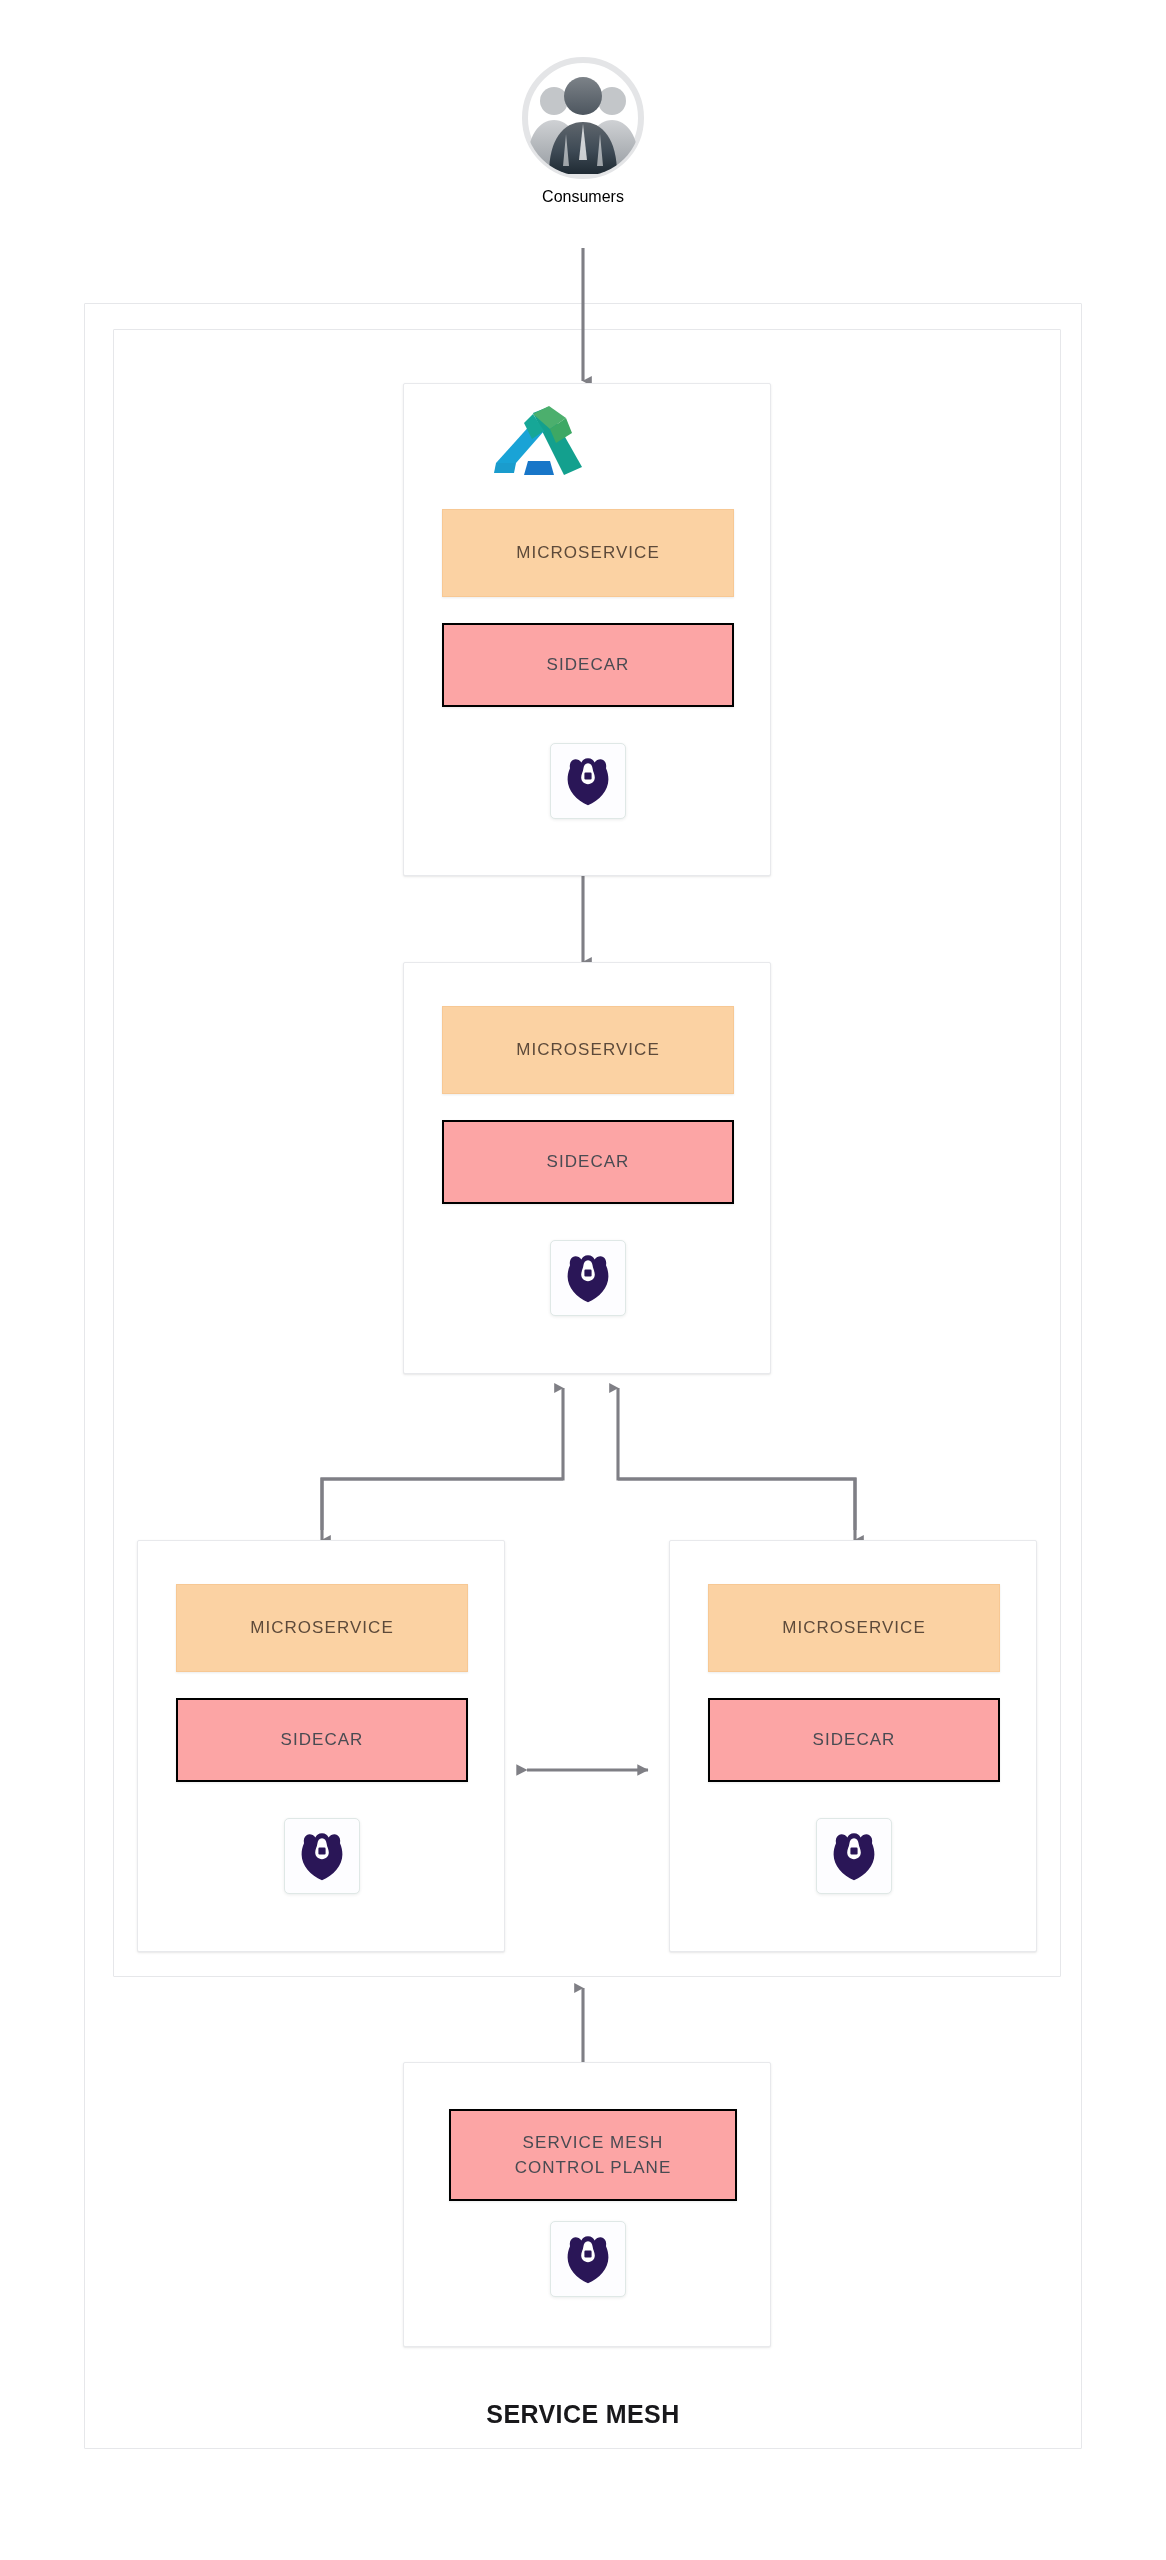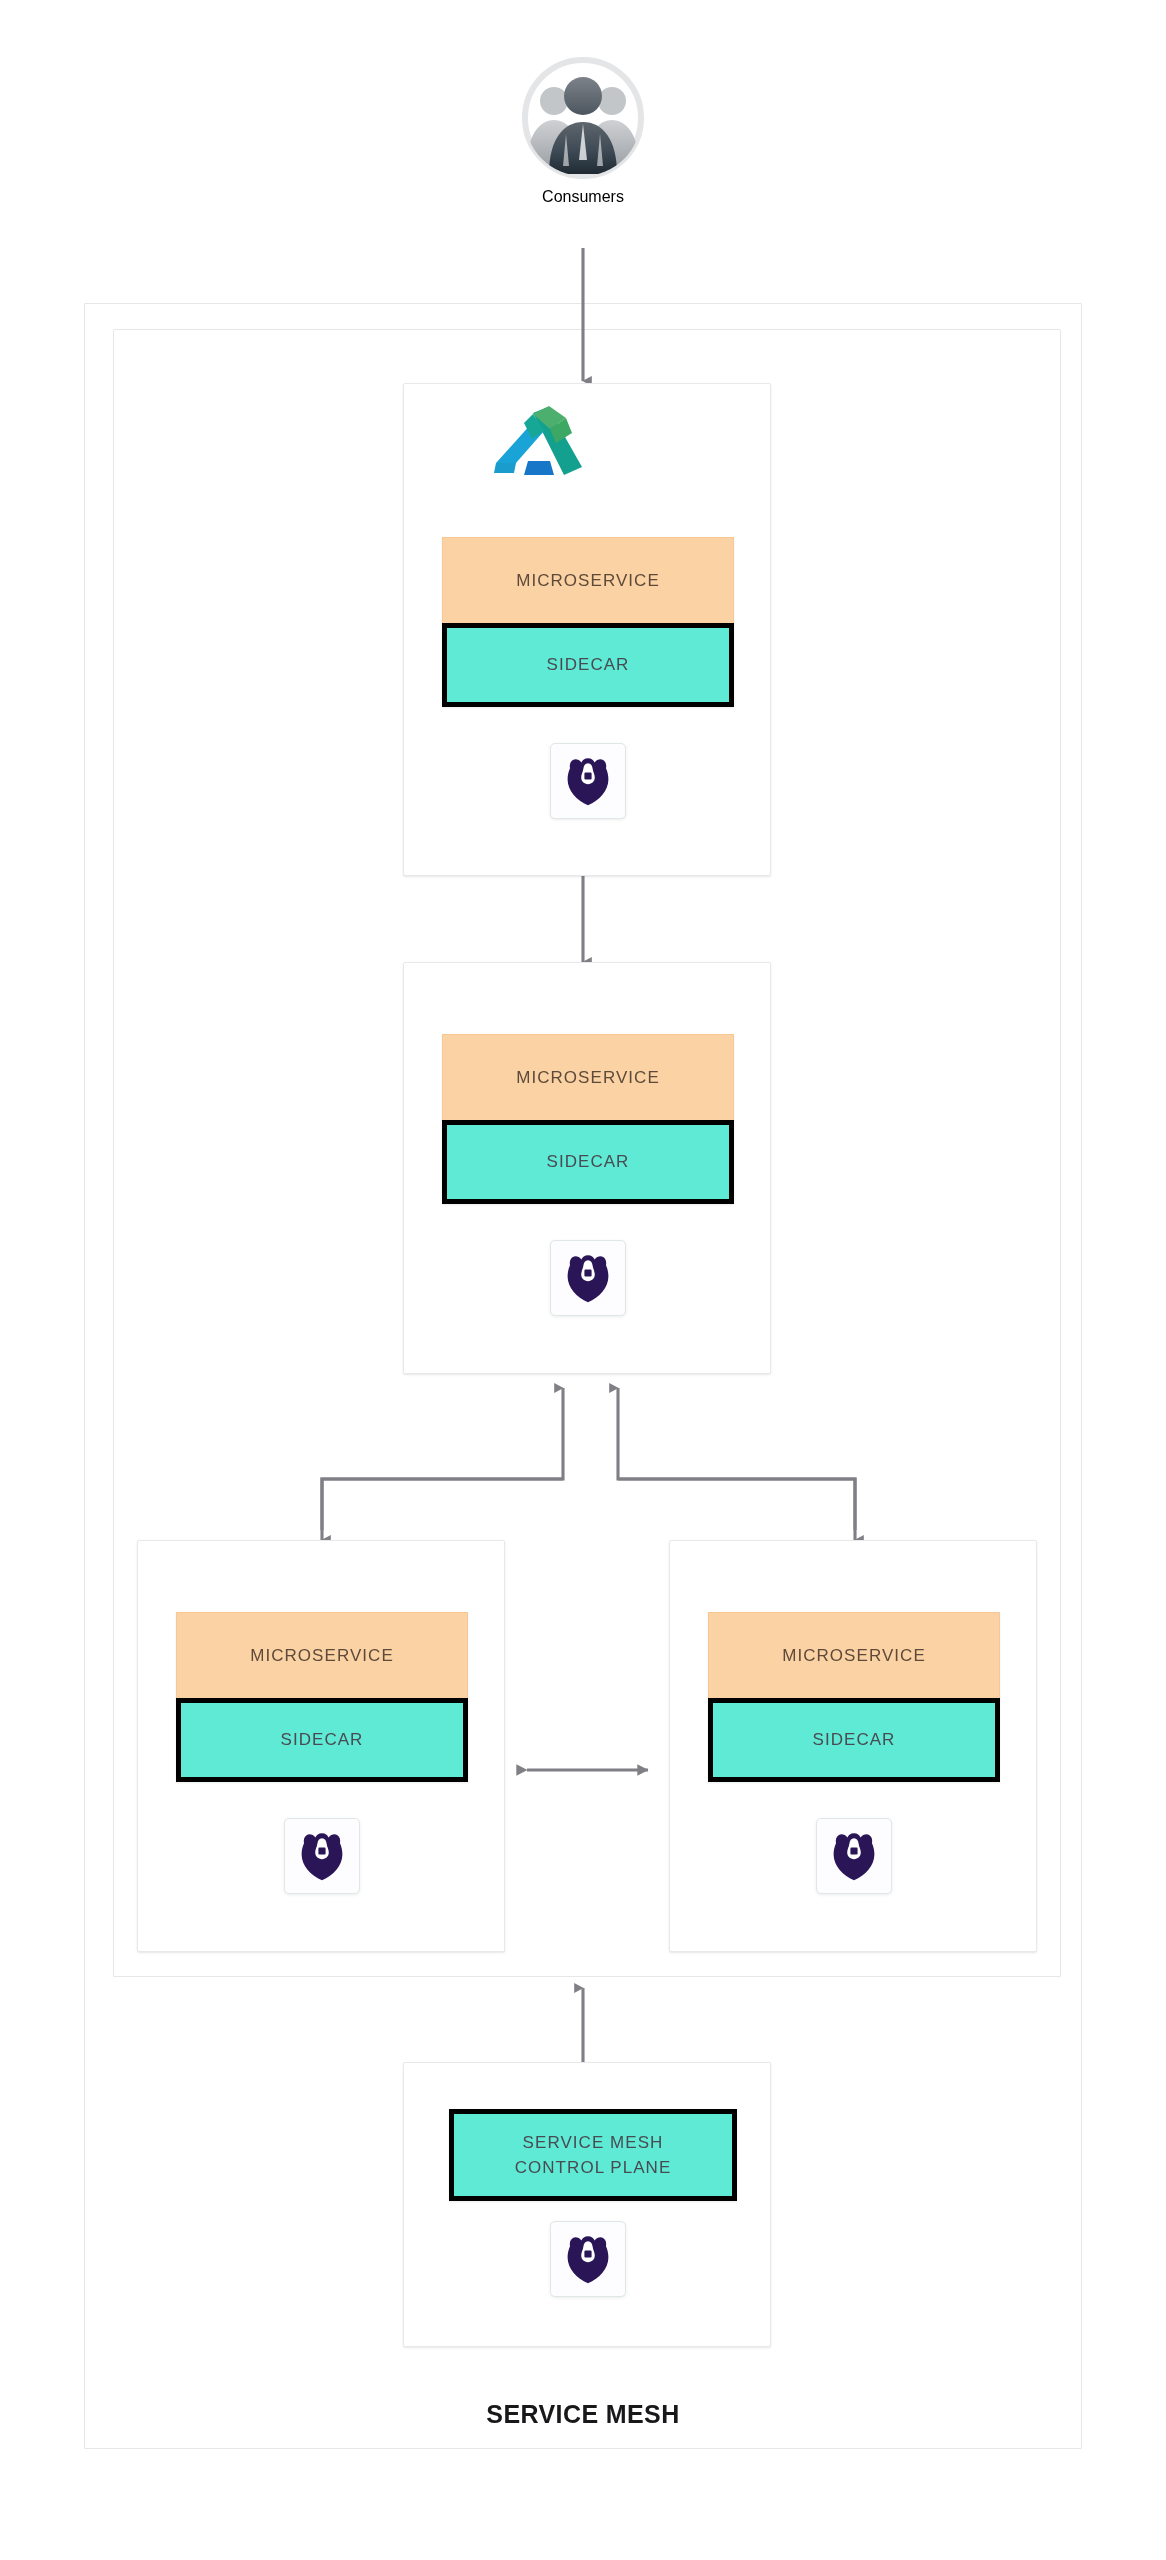--- a/index.html
+++ b/index.html
@@ -79,33 +79,32 @@
   }
 
   .ms-band {
     position: absolute;
     background: #fbd2a3;
     border: 1px solid #f7c894;
     box-shadow: 0 1px 2px rgba(60,64,67,0.10);
     display: flex;
     align-items: center;
     justify-content: center;
-    margin-top: 28px;
   }
   .ms-band .band-text {
     font-size: 17px;
     color: #5d4a3a;
     letter-spacing: 1.05px;
     text-align: center;
   }
 
   .sc-band {
     position: absolute;
-    background: #5eead4;
-    border: 5px solid #000000;
+    background: #fca5a5;
+    border: 2px solid #000000;
     box-shadow: 0 1px 2px rgba(60,64,67,0.10);
     display: flex;
     align-items: center;
     justify-content: center;
   }
   .sc-band .band-text {
     font-size: 17px;
     color: #494b52;
     letter-spacing: 1.05px;
     text-align: center;

